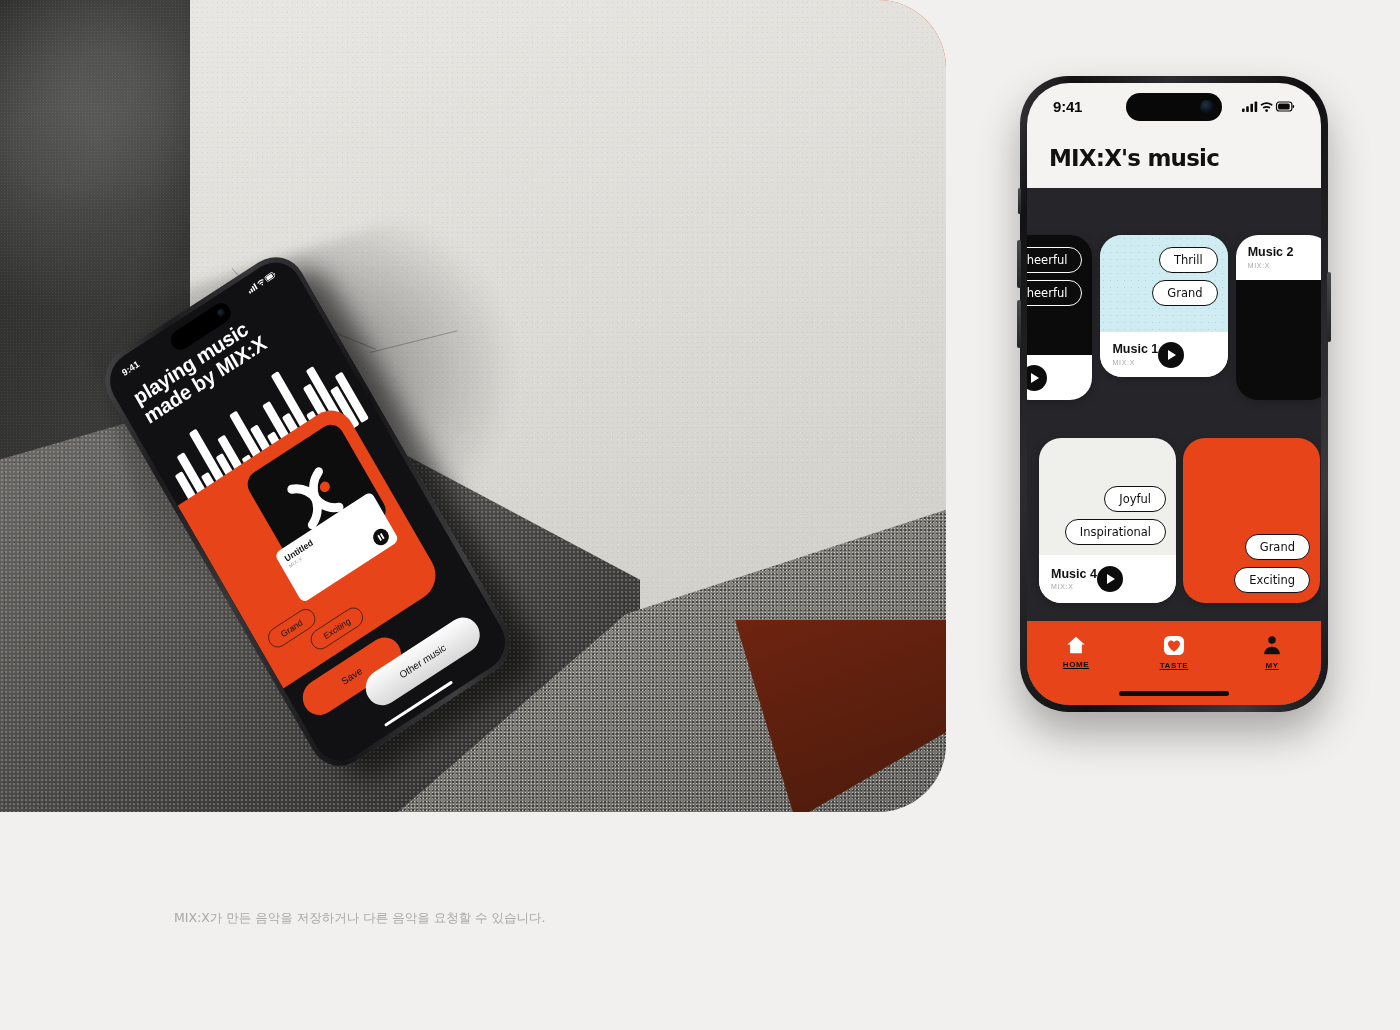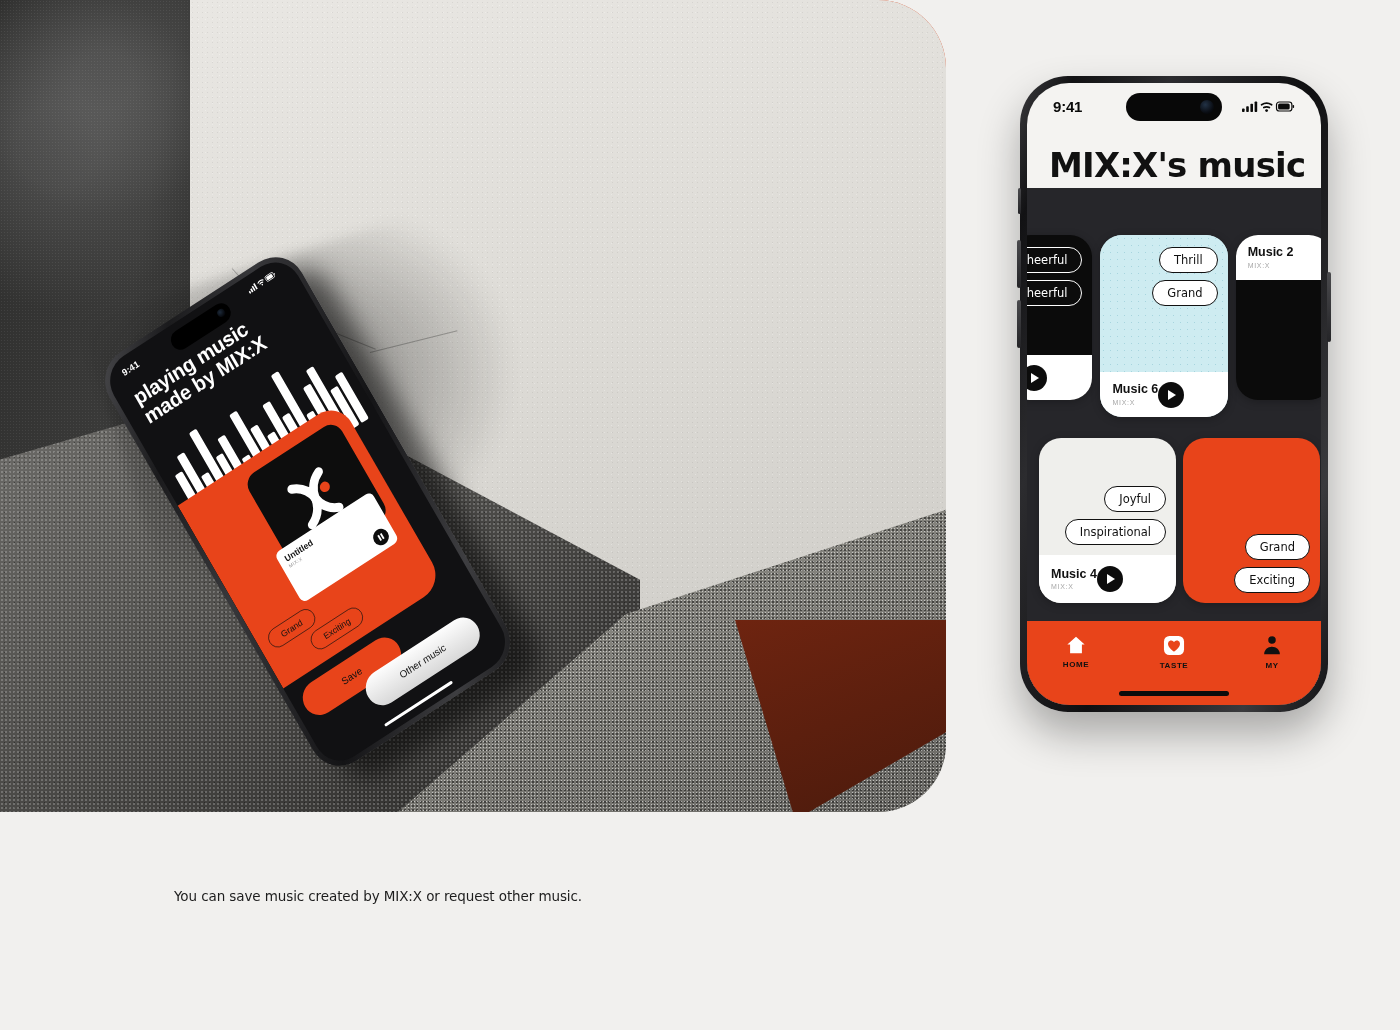--- a/index.html
+++ b/index.html
@@ -243,21 +243,21 @@
   .status2 .icons{ display:flex; align-items:center; gap:6px;}
   .island2{
     position:absolute; top:10px; left:50%; transform:translateX(-50%);
     width:96px; height:28px; border-radius:18px; background:#080808; z-index:7;
   }
   .island2 i{ position:absolute; right:8px; top:7px; width:14px;height:14px;border-radius:50%;
     background: radial-gradient(circle at 38% 34%, #223246 0%, #0a0d13 62%, #000 100%);}
 
   .title2{
     position:absolute; top:62px; left:22px;
-    font-size:34px; font-weight:700; color:#111; letter-spacing:-.8px;
+    font-size:23px; font-weight:700; color:#111; letter-spacing:-.8px;
     font-family: "DejaVu Sans", sans-serif;
   }
   .content2{
     position:absolute; top:105px; left:0; right:0; bottom:0;
     background:#26262A;
   }
 
   
   .rowA{ position:absolute; top:47px; left:-8px; right:-10px; display:flex; gap:8px; align-items:flex-start;}
   .card{
@@ -285,37 +285,38 @@
   }
   .pill{
     border-radius:30px; padding:5px 14px; font-size:11.5px; white-space:nowrap;
     font-family:"DejaVu Sans", sans-serif;
   }
   .pill.dark{ background:#0c0c0c; border:1.3px solid #fff; color:#fff; }
   .pill.light{ background:#fff; border:1.3px solid #111; color:#111; }
 
   
   .card.c1{ width:84px; height:165px; background:#0B0B0B; margin-left:-10px;}
-  .card.c2{ width:128px; height:182px; background:#CEECF1;}
+  .card.c2{ width:128px; height:142px; background:#CEECF1;}
   .card.c2 .top{
     background:#CEECF1;
     background-image: radial-gradient(rgba(120,185,200,.45) .9px, transparent 1px);
     background-size: 7px 7px;
   }
   .card.c3{ width:96px; height:165px; background:#0B0B0B;}
 
   .rowB{ position:absolute; top:250px; left:12px; right:-6px; display:flex; gap:7px;}
   .card.c4{ width:137px; height:165px; background:#EFEFEC;}
   .card.c5{ width:137px; height:165px; background:#E8441A;}
   .card.c4 .bottom, .card.c5 .bottom{ height:48px; }
 
   .tabbar{
     position:absolute; left:0; right:0; bottom:0; height:84px;
     background:#E8441A; display:flex; align-items:flex-start; justify-content:space-around;
     padding-top:14px;
+    text-decoration:underline;
   }
   .tab{ display:flex; flex-direction:column; align-items:center; gap:5px; width:64px;}
   .tab .lbl{ font-size:8px; color:#111; letter-spacing:.6px; font-weight:600;}
   .homebar2{
     position:absolute; bottom:9px; left:50%; transform:translateX(-50%);
     width:110px; height:5px; border-radius:4px; background:#0c0c0c;
   }
 
   
   .caption{ position:absolute; left:174px; top:888px; width:700px;}
@@ -479,21 +480,21 @@
             </div>
           </div>
 
           <div class="card c2">
             <div class="top">
               <div class="pill light">Thrill</div>
               <div class="pill light">Grand</div>
             </div>
             <div class="bottom">
               <div class="meta">
-                <div class="mt">Music 6</div>
+                <div class="mt">Music 1</div>
                 <div class="ms">MIX:X</div>
               </div>
               <div class="playbtn">
                   <b></b>
                 </div>
             </div>
           </div>
 
           <div class="card c3">
             <div class="bottom">
@@ -559,16 +560,16 @@
           </div>
 
           <div class="homebar2"></div>
         </div>
 
       </div>
     </div>
   </div>
 
   <div class="caption">
-    <div class="en">You can save music created by MIX:X or request other music.</div>
+    <div class="ko">MIX:X가 만든 음악을 저장하거나 다른 음악을 요청할 수 있습니다.</div>
   </div>
 
 </div>
 
 </body></html>

